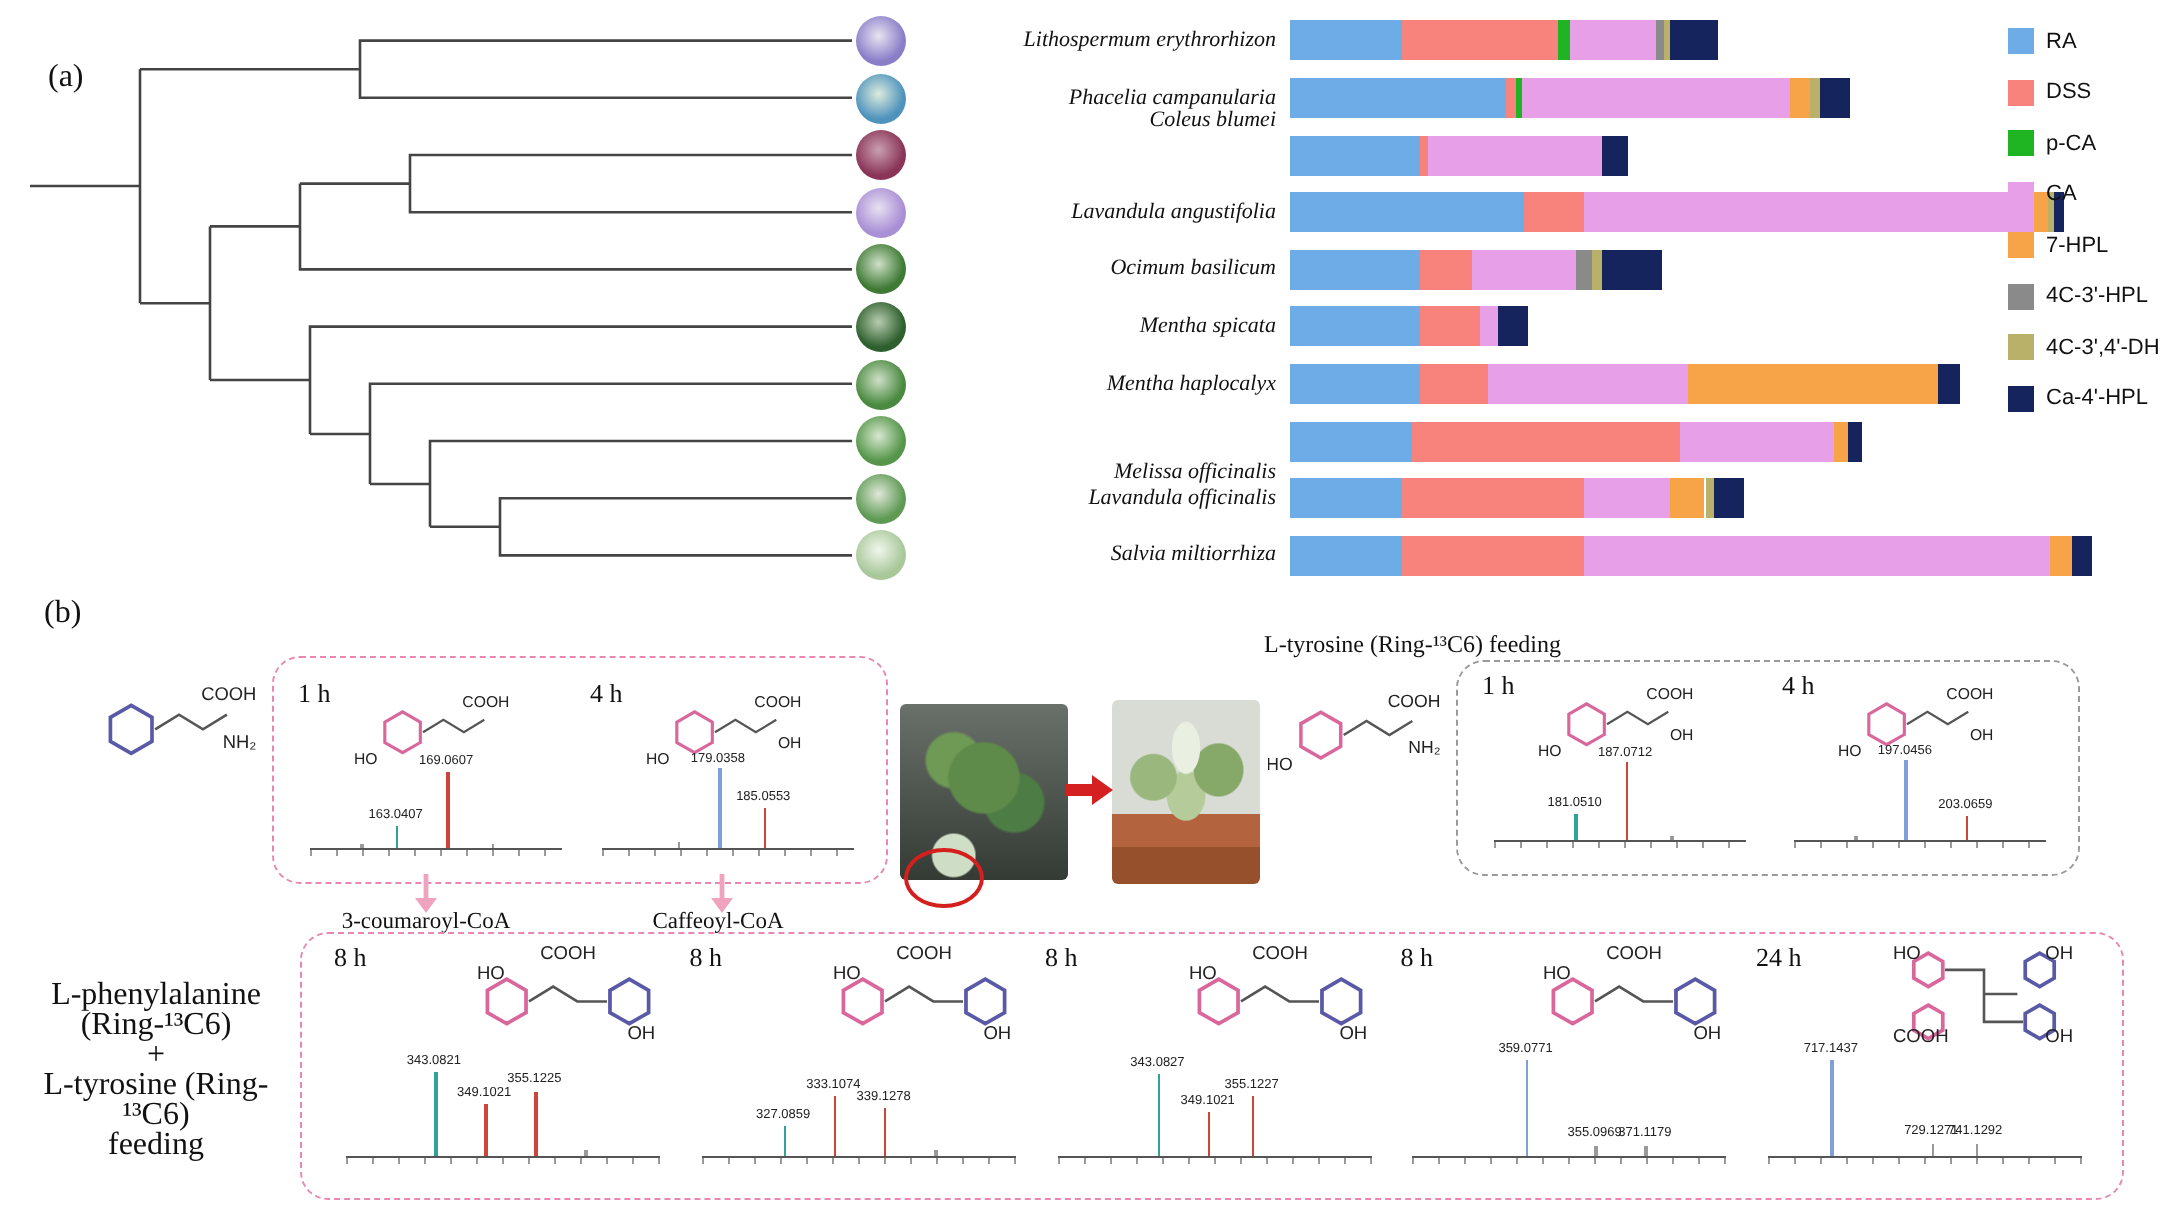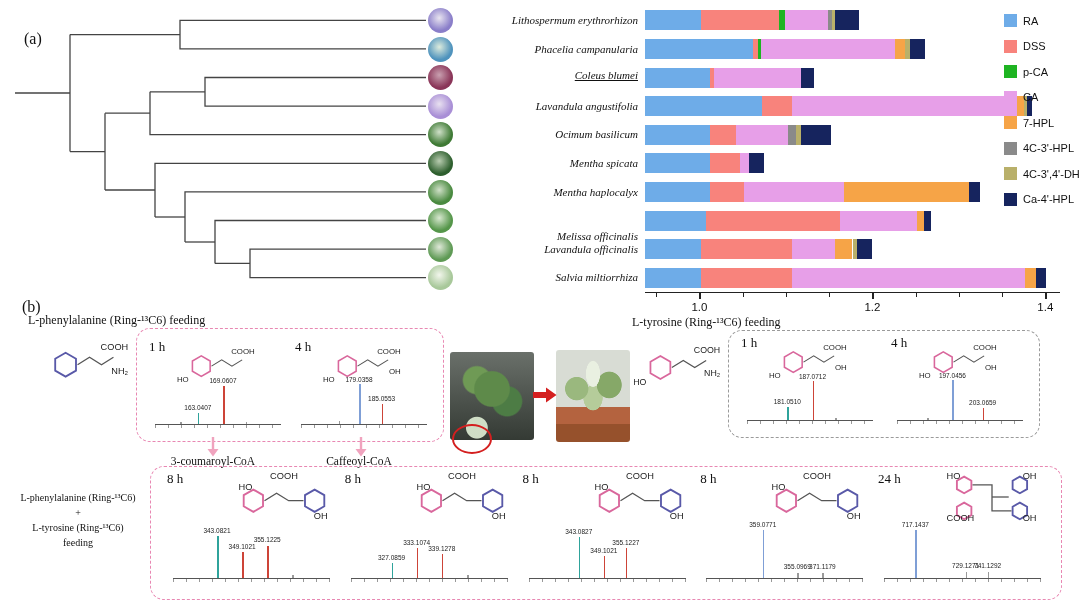--- a/index.html
+++ b/index.html
@@ -56,21 +56,21 @@
     background:
       radial-gradient(ellipse at 50% 26%, #e9f0e1 0 13%, transparent 14%),
       radial-gradient(ellipse at 28% 42%, #9ab87e 0 15%, transparent 16%),
       radial-gradient(ellipse at 72% 38%, #86a868 0 16%, transparent 17%),
       radial-gradient(ellipse at 50% 52%, #b5cc9a 0 18%, transparent 19%),
       linear-gradient(180deg,#d8dcd4 0 62%, #b4633f 62% 80%, #96512c 80% 100%);}
   #red-circle{position:absolute;left:452px;top:424px;width:36px;height:26px;
               border:2.5px solid #d41f1f;border-radius:50%;}
   .coa-label{position:absolute;font-family:"Liberation Serif",serif;font-size:11.5px;text-align:center;}
   #combined-label{position:absolute;left:8px;top:490px;width:140px;text-align:center;
-                  font-family:"Liberation Serif",serif;font-size:10px;line-height:15px;}
+                  font-family:"Liberation Serif",serif;font-size:16px;line-height:15px;}
   svg{display:block;}
 </style>
 </head>
 <body>
 
 <div id="canvas">
 
   <div class="panel-label" style="left:24px;top:30px;">(a)</div>
 
   <svg id="tree-svg" width="425" height="292" viewBox="0 0 425 292">
@@ -95,21 +95,21 @@
       <polyline points="62,87 7,87"></polyline>
     </g>
   </svg>
 
   <div id="rows-a">
       <div class="thumb" style="top: 8px; background: radial-gradient(circle at 45% 40%, rgb(232, 228, 240) 0%, rgb(138, 126, 201) 62%);"></div>
       <div class="species" style="top: 6px;">Lithospermum erythrorhizon</div>
       <div class="thumb" style="top: 36.6px; background: radial-gradient(circle at 45% 40%, rgb(220, 235, 221) 0%, rgb(79, 147, 189) 62%);"></div>
       <div class="species" style="top: 34.6px;">Phacelia campanularia</div>
       <div class="thumb" style="top: 65.2px; background: radial-gradient(circle at 45% 40%, rgb(201, 160, 176) 0%, rgb(138, 53, 88) 62%);"></div>
-      <div class="species" style="top: 61px; text-decoration: underline;">Coleus blumei</div>
+      <div class="species" style="top: 46px;">Coleus blumei</div>
       <div class="thumb" style="top: 93.8px; background: radial-gradient(circle at 45% 40%, rgb(232, 224, 240) 0%, rgb(169, 143, 214) 62%);"></div>
       <div class="species" style="top: 91.8px;">Lavandula angustifolia</div>
       <div class="thumb" style="top: 122.4px; background: radial-gradient(circle at 45% 40%, rgb(207, 224, 200) 0%, rgb(63, 122, 53) 62%);"></div>
       <div class="species" style="top: 120.4px;">Ocimum basilicum</div>
       <div class="thumb" style="top: 151px; background: radial-gradient(circle at 45% 40%, rgb(184, 204, 176) 0%, rgb(46, 95, 46) 62%);"></div>
       <div class="species" style="top: 149px;">Mentha spicata</div>
       <div class="thumb" style="top: 179.6px; background: radial-gradient(circle at 45% 40%, rgb(208, 224, 200) 0%, rgb(74, 138, 64) 62%);"></div>
       <div class="species" style="top: 177.6px;">Mentha haplocalyx</div>
       <div class="thumb" style="top: 208.2px; background: radial-gradient(circle at 45% 40%, rgb(216, 232, 208) 0%, rgb(85, 150, 74) 62%);"></div>
       <div class="species" style="top: 222px;">Melissa officinalis</div>
@@ -188,35 +188,20 @@
         <div class="seg" style="left: 211.823px; width: 15.5625px; background: rgb(22, 36, 94);"></div>
       </div>
       <div class="bar" style="top: 261.7px;">
         <div class="seg" style="left: 0px; width: 56.1979px; background: rgb(110, 172, 232);"></div>
         <div class="seg" style="left: 56.1979px; width: 90.7812px; background: rgb(248, 131, 124);"></div>
         <div class="seg" style="left: 146.979px; width: 233.438px; background: rgb(231, 159, 232);"></div>
         <div class="seg" style="left: 380.417px; width: 10.375px; background: rgb(246, 164, 71);"></div>
         <div class="seg" style="left: 390.792px; width: 10.375px; background: rgb(22, 36, 94);"></div>
       </div>
     </div>
-  <div id="axis">
-      <div class="tick major" style="left: 54.4687px;"></div>
-      <div class="tick-label" style="left: 54.4687px;">1.0</div>
-      <div class="tick major" style="left: 227.385px;"></div>
-      <div class="tick-label" style="left: 227.385px;">1.2</div>
-      <div class="tick major" style="left: 400.302px;"></div>
-      <div class="tick-label" style="left: 400.302px;">1.4</div>
-      <div class="tick minor" style="left: 11.2396px;"></div>
-      <div class="tick minor" style="left: 97.6979px;"></div>
-      <div class="tick minor" style="left: 140.927px;"></div>
-      <div class="tick minor" style="left: 184.156px;"></div>
-      <div class="tick minor" style="left: 270.615px;"></div>
-      <div class="tick minor" style="left: 313.844px;"></div>
-      <div class="tick minor" style="left: 357.073px;"></div>
-    </div>
   <div id="legend">
       <div class="legend-item">
         <span class="legend-swatch" style="background: rgb(110, 172, 232);"></span>
         <span class="legend-label">RA</span>
       </div>
       <div class="legend-item">
         <span class="legend-swatch" style="background: rgb(248, 131, 124);"></span>
         <span class="legend-label">DSS</span>
       </div>
       <div class="legend-item">
@@ -240,21 +225,20 @@
         <span class="legend-label">4C-3',4'-DHPL</span>
       </div>
       <div class="legend-item">
         <span class="legend-swatch" style="background: rgb(22, 36, 94);"></span>
         <span class="legend-label">Ca-4'-HPL</span>
       </div>
     </div>
 
   <div class="panel-label" style="left:22px;top:298px;">(b)</div>
 
-  <div class="feed-label" style="left:28px;top:313px;">L-phenylalanine (Ring-¹³C6) feeding</div>
   <div class="feed-label" style="left:632px;top:315px;">L-tyrosine (Ring-¹³C6) feeding</div>
 
   <div id="phe-struct" class="struct-holder" style="left:38px;top:334px;">
       <svg viewBox="0 0 100 56" width="92" height="54" class="struct">
         <polygon points="41.3,38.5 30.0,45.0 18.7,38.5 18.7,25.5 30.0,19.0 41.3,25.5" fill="none" stroke="#5959a8" stroke-width="2"></polygon>
         <polyline points="43,32 56,24 69,32 82,24" fill="none" stroke="#555" stroke-width="1.4"></polyline>
         <text x="98" y="16" font-size="10" fill="#222" text-anchor="end">COOH</text>
         <text x="98" y="42" font-size="10" fill="#222" text-anchor="end">NH₂</text>
       </svg>
     </div>

